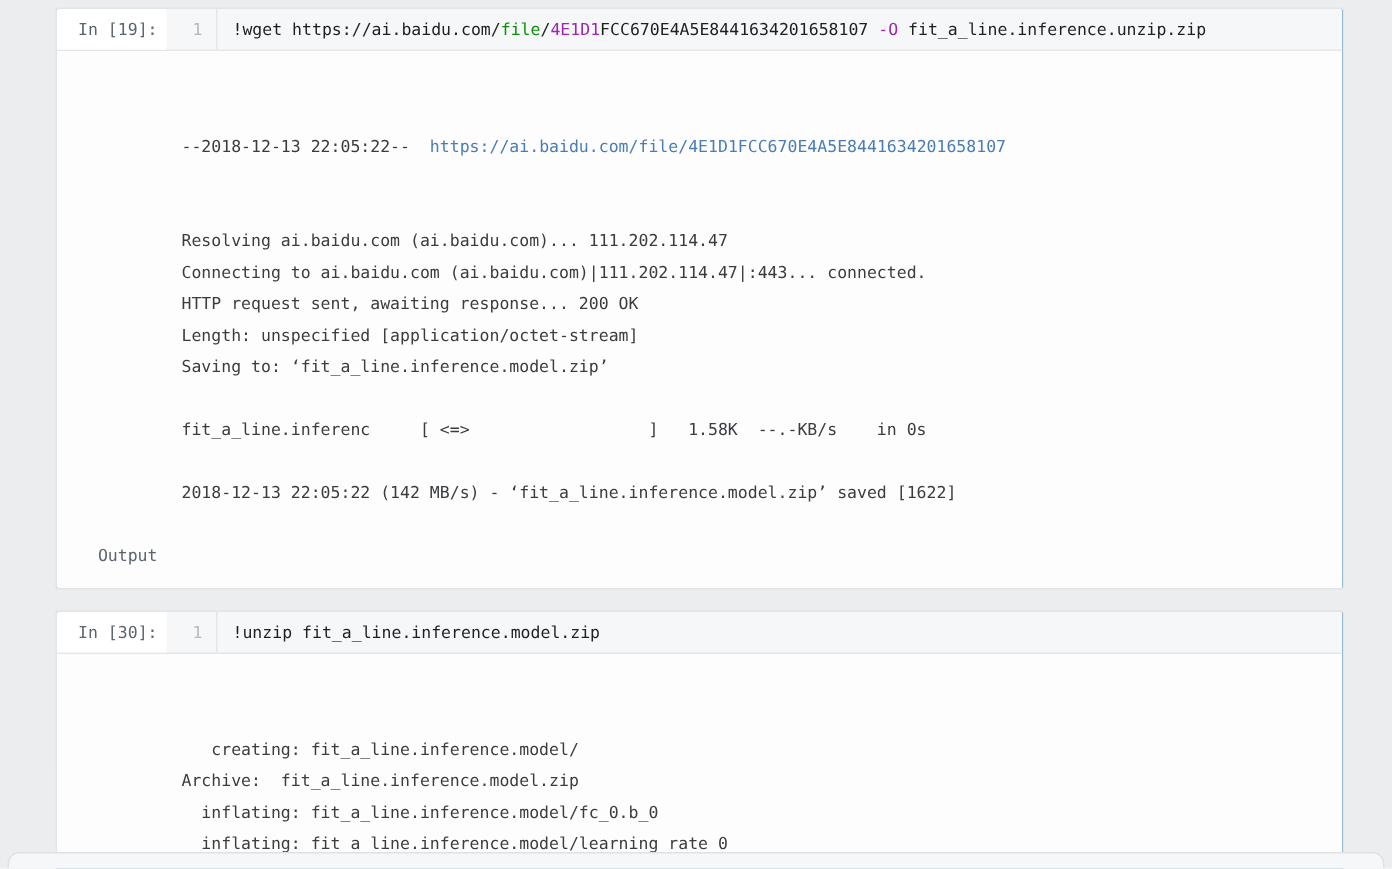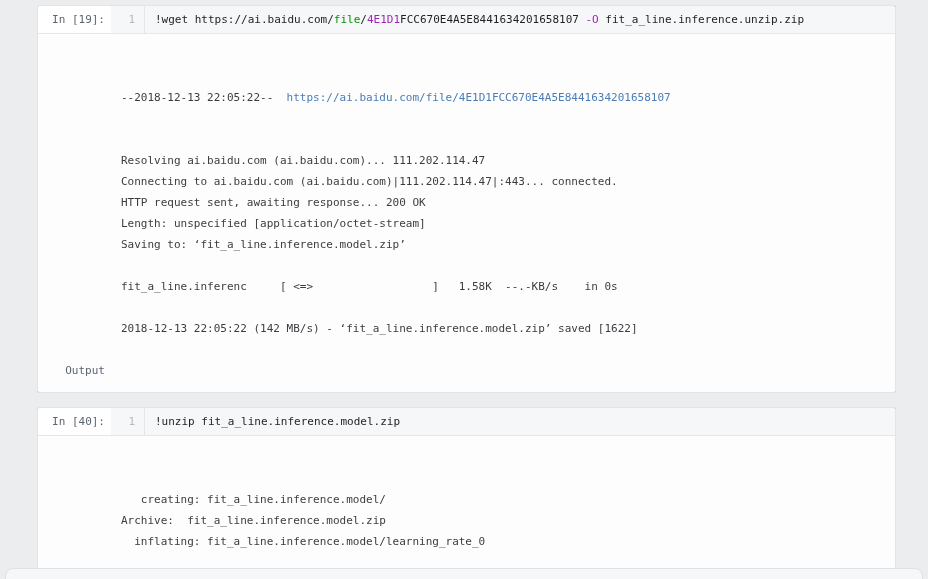--- a/index.html
+++ b/index.html
@@ -138,28 +138,28 @@
         <div class="out-prompt">Output</div>
         <div class="out-lines">
           <div class="out-line"><span>--2018-12-13 22:05:22--  </span><a href="#" class="out-link">https://ai.baidu.com/file/4E1D1FCC670E4A5E8441634201658107</a></div>
           <div><div class="out-line">Resolving ai.baidu.com (ai.baidu.com)... 111.202.114.47</div><div class="out-line">Connecting to ai.baidu.com (ai.baidu.com)|111.202.114.47|:443... connected.</div><div class="out-line">HTTP request sent, awaiting response... 200 OK</div><div class="out-line">Length: unspecified [application/octet-stream]</div><div class="out-line">Saving to: ‘fit_a_line.inference.model.zip’</div><div class="out-line"> </div><div class="out-line">fit_a_line.inferenc     [ &lt;=&gt;                  ]   1.58K  --.-KB/s    in 0s</div><div class="out-line"> </div><div class="out-line">2018-12-13 22:05:22 (142 MB/s) - ‘fit_a_line.inference.model.zip’ saved [1622]</div></div>
         </div>
       </div>
     </div>
 
     <div class="cell">
       <div class="input-row">
-        <div class="prompt-col">In [40]:</div>
+        <div class="prompt-col">In [30]:</div>
         <div class="gutter">1</div>
         <div class="code"><span class="c-plain">!unzip fit_a_line.inference.model.zip</span></div>
       </div>
       <div class="output-row">
         <div class="out-prompt">Output</div>
         <div class="out-lines">
-          <div><div class="out-line">   creating: fit_a_line.inference.model/</div><div class="out-line">Archive:  fit_a_line.inference.model.zip</div><div class="out-line">  inflating: fit_a_line.inference.model/learning_rate_0</div></div>
+          <div><div class="out-line">   creating: fit_a_line.inference.model/</div><div class="out-line">Archive:  fit_a_line.inference.model.zip</div><div class="out-line">  inflating: fit_a_line.inference.model/fc_0.b_0</div><div class="out-line">  inflating: fit_a_line.inference.model/learning_rate_0</div></div>
         </div>
       </div>
     </div>
 
   </div>
 
   <div class="bottom-bar"></div>
 </div>
 
 </body></html>

